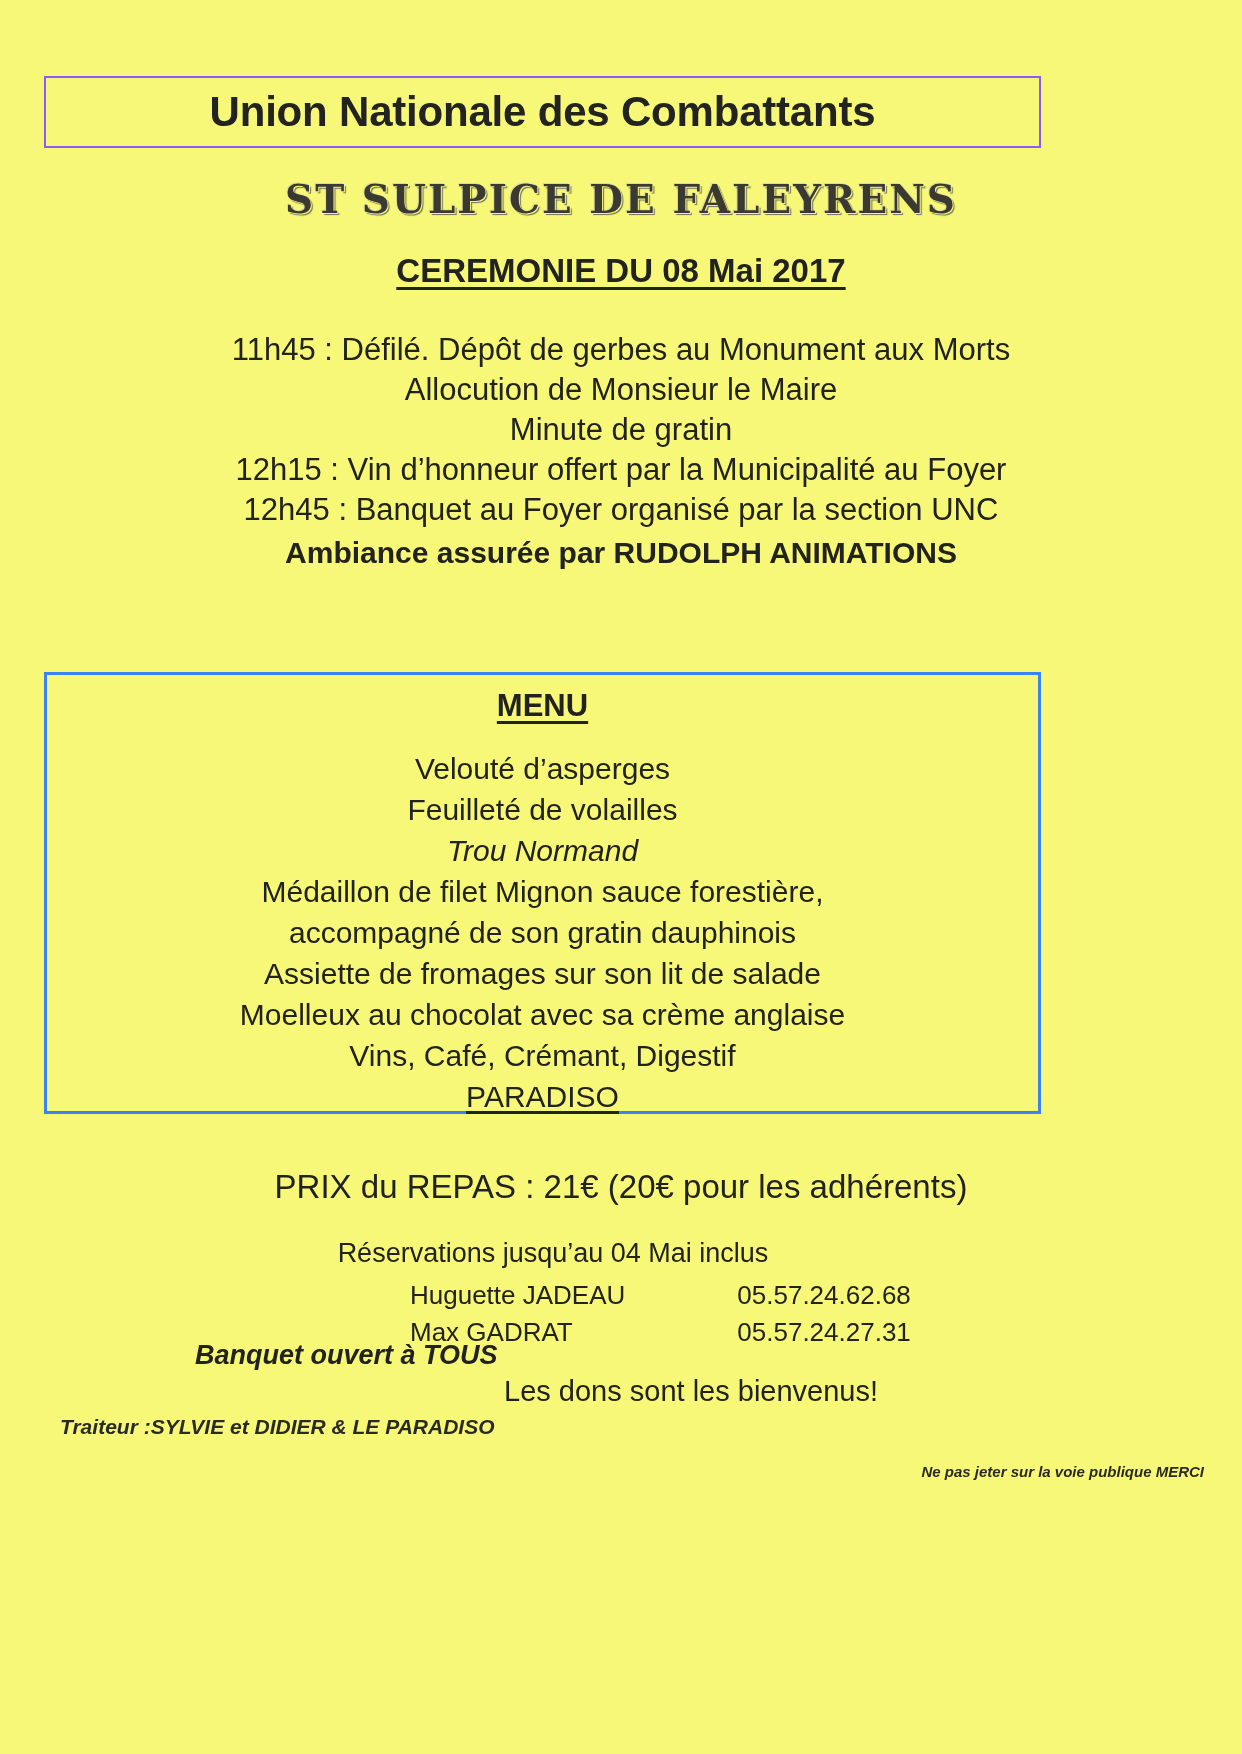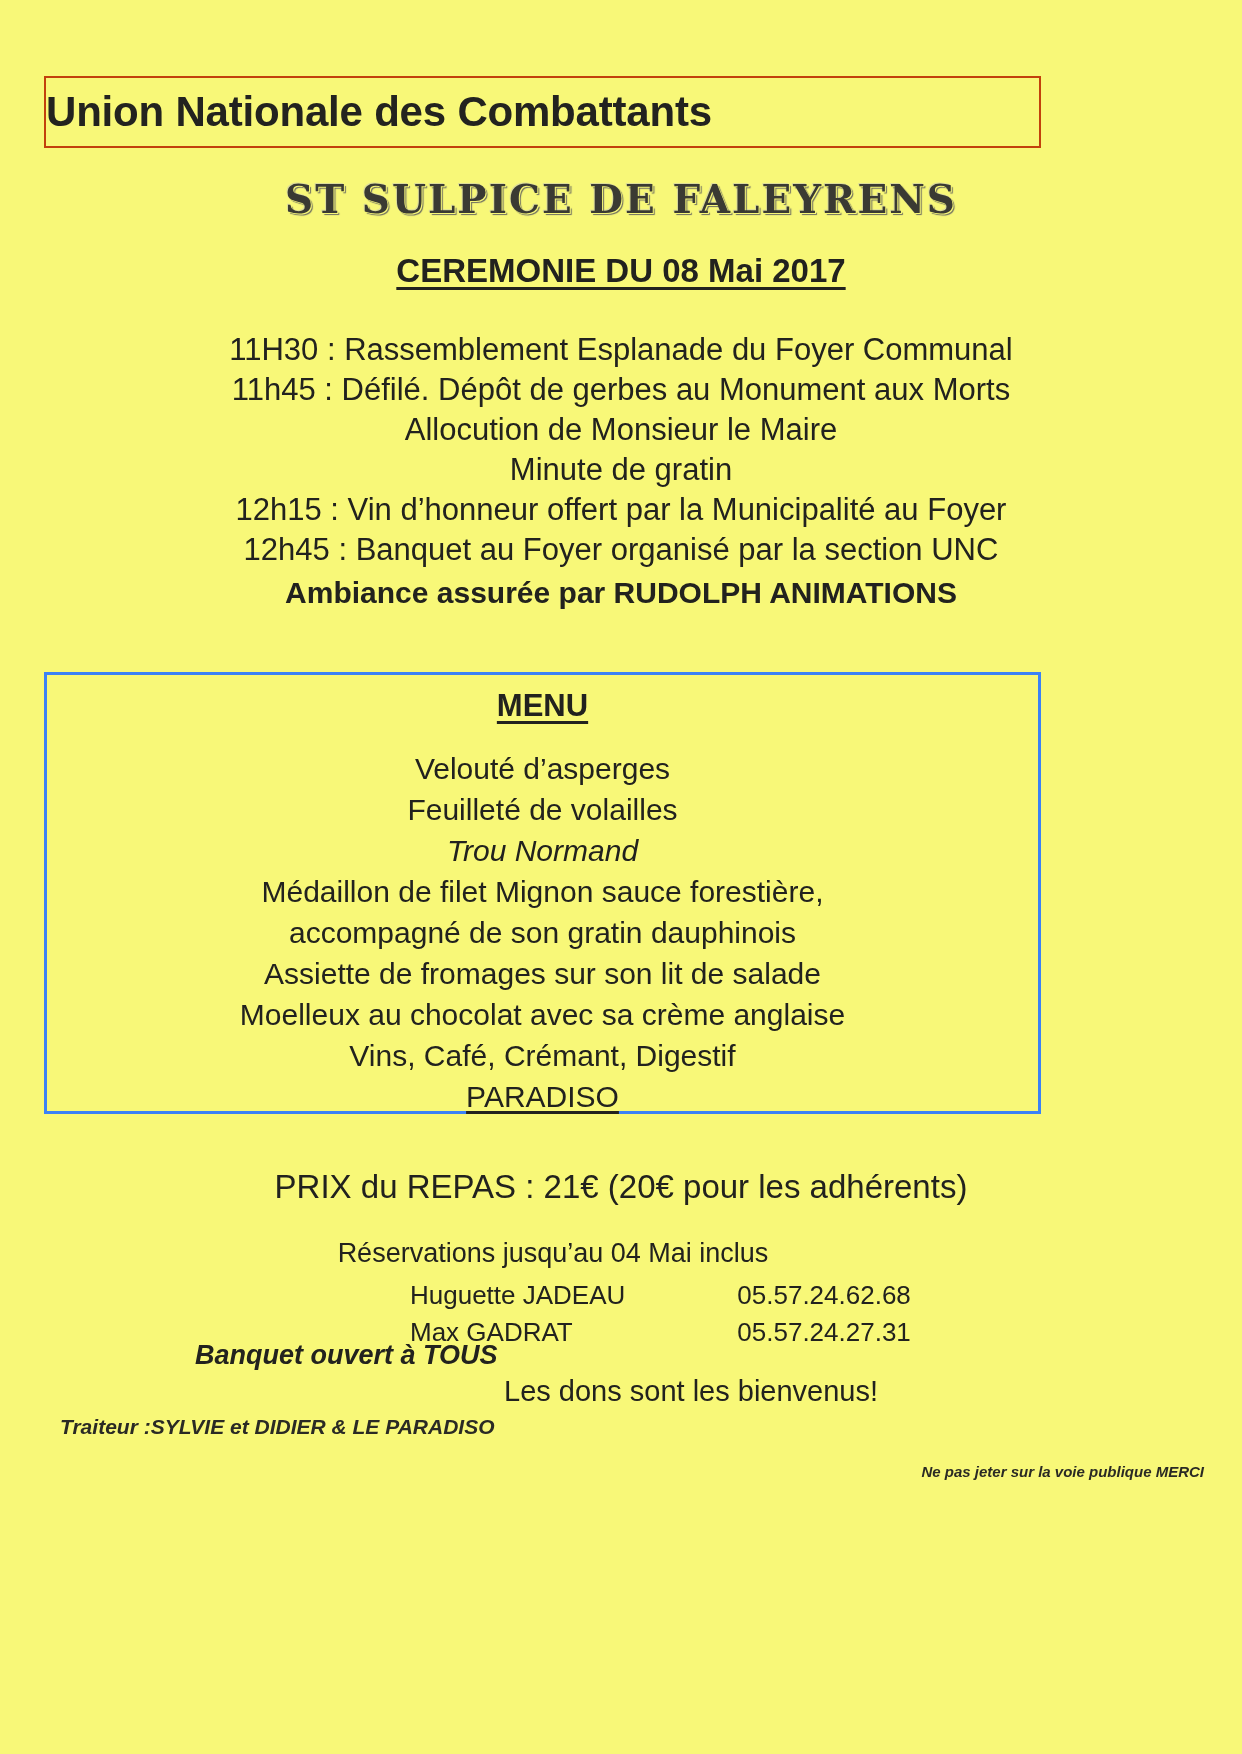--- a/index.html
+++ b/index.html
@@ -24,24 +24,25 @@
     box-sizing: border-box;
   }
 
   
   .header-box {
     position: absolute;
     left: 44px;
     top: 76px;
     width: 997px;
     height: 72px;
-    border: 2px solid #c2410c;
+    border: 2px solid #8b5cf6;
     box-sizing: border-box;
     display: flex;
     align-items: center;
+    justify-content: center;
   }
   .header-title {
     font-size: 42px;
     font-weight: bold;
     letter-spacing: -0.2px;
     color: #23231f;
     white-space: nowrap;
   }
 
   
@@ -212,21 +213,20 @@
 
   <div class="header-box">
     <div class="header-title">Union Nationale des Combattants</div>
   </div>
 
   <div class="commune">ST SULPICE DE FALEYRENS</div>
 
   <div class="ceremony">CEREMONIE DU 08 Mai 2017</div>
 
   <div class="programme">
-    <div class="line">11H30 : Rassemblement Esplanade du Foyer Communal</div>
     <div class="line">11h45 : Défilé. Dépôt de gerbes au Monument aux Morts</div>
     <div class="line">Allocution de Monsieur le Maire</div>
     <div class="line">Minute de gratin</div>
     <div class="line">12h15 : Vin d’honneur offert par la Municipalité au Foyer</div>
     <div class="line">12h45 : Banquet au Foyer organisé par la section UNC</div>
     <div class="line strong">Ambiance assurée par RUDOLPH ANIMATIONS</div>
   </div>
 
   <div class="menu-box">
     <div class="menu-title">MENU</div>

